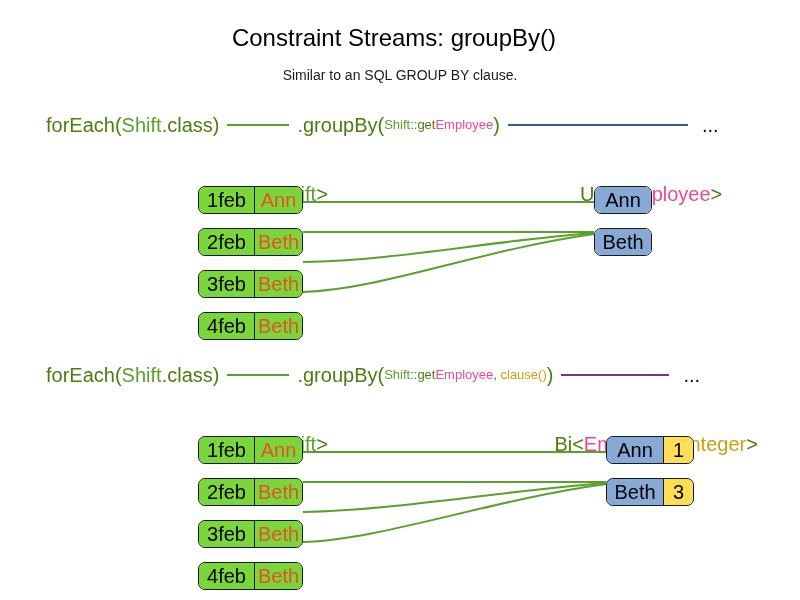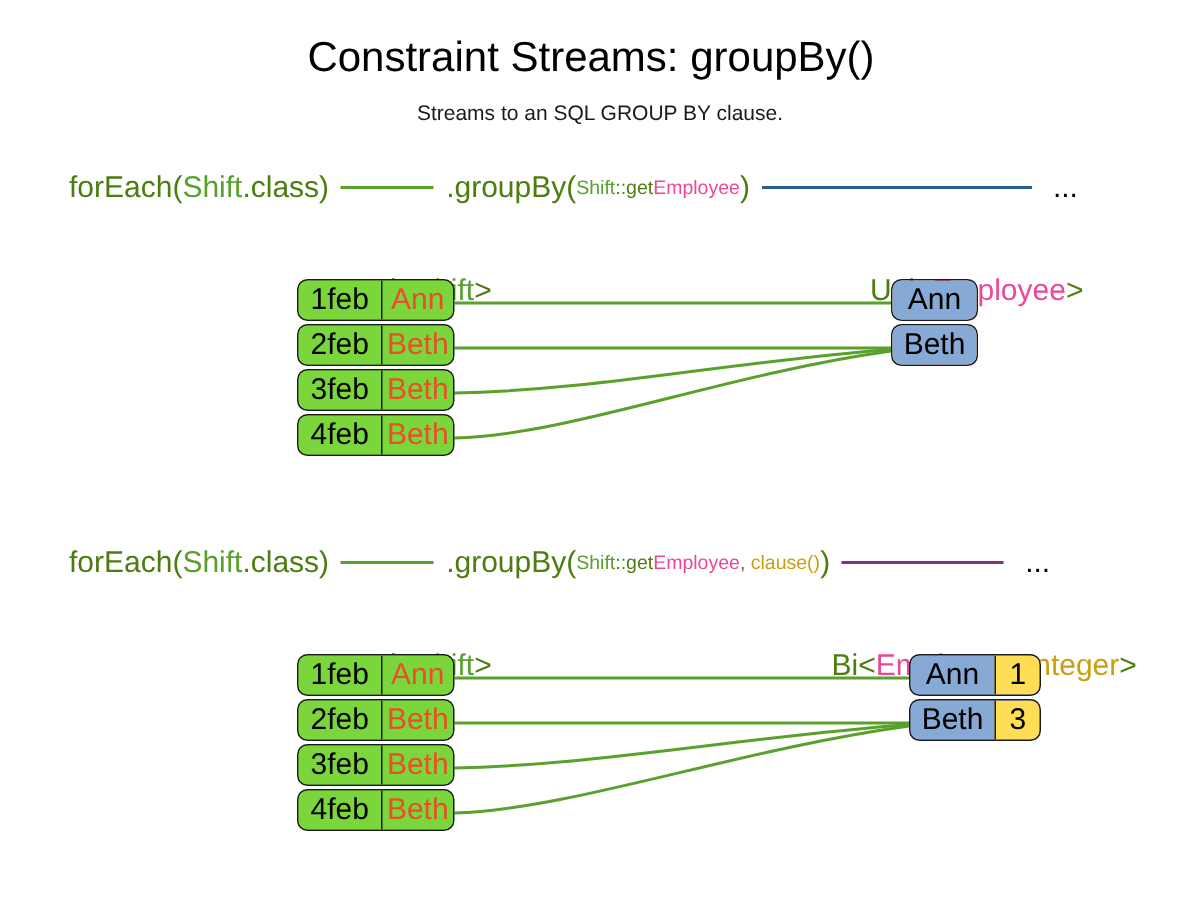--- a/index.html
+++ b/index.html
@@ -15,21 +15,21 @@
     font-family: "Liberation Sans", sans-serif;
     color: #000000;
   }
 
   
   #title {
     position: absolute;
     left: 0; top: 18px;
     width: 788px;
     text-align: center;
-    font-size: 28px;
+    font-size: 24px;
     line-height: 40px;
     font-weight: normal;
     color: #000000;
   }
   #subtitle {
     position: absolute;
     left: 0; top: 66px;
     width: 800px;
     text-align: center;
     font-size: 14px;
@@ -106,21 +106,21 @@
   .shift-stack, .emp-stack {
     position: absolute;
     top: 0;
   }
   .shift-stack { left: 198px; }
   .emp-stack   { left: 594px; }
 
   .node {
     display: flex;
     align-items: stretch;
-    margin-bottom: 2px;
+    margin-bottom: 14px;
     border-radius: 7px;
     border: 1.6px solid #1a1a1a;
     overflow: hidden;
     box-sizing: border-box;
     height: 28px;
     position: relative;
     z-index: 3;
   }
   .cell {
     display: flex;
@@ -138,21 +138,21 @@
   .shift-node .cell-name { width: 48px; color: #e8502a; background: #7ad63a; }
 
   .emp-node { background: #87a9d6; }
   .emp-node .cell-name { width: 56px; color: #000000; background: #87a9d6; }
   .emp-node .cell-count { width: 30px; color: #000000; background: #ffdd55; }
 </style>
 </head>
 <body>
 
 <div id="title">Constraint Streams: groupBy()</div>
-<div id="subtitle">Streams to an SQL GROUP BY clause.</div>
+<div id="subtitle">Similar to an SQL GROUP BY clause.</div>
 
 <div class="pipeline" style="top:110px;">
   <div class="code-row">
     <span class="pad-left"></span>
     <span class="tok c-black">forEach(</span>
     <span class="tok c-green">Shift</span>
     <span class="tok c-black">.class)</span>
     <span class="conn green" style="width:62px;"></span>
     <span class="tok c-black">.groupBy(</span>
     <span class="tok-sm c-green">Shift</span>

